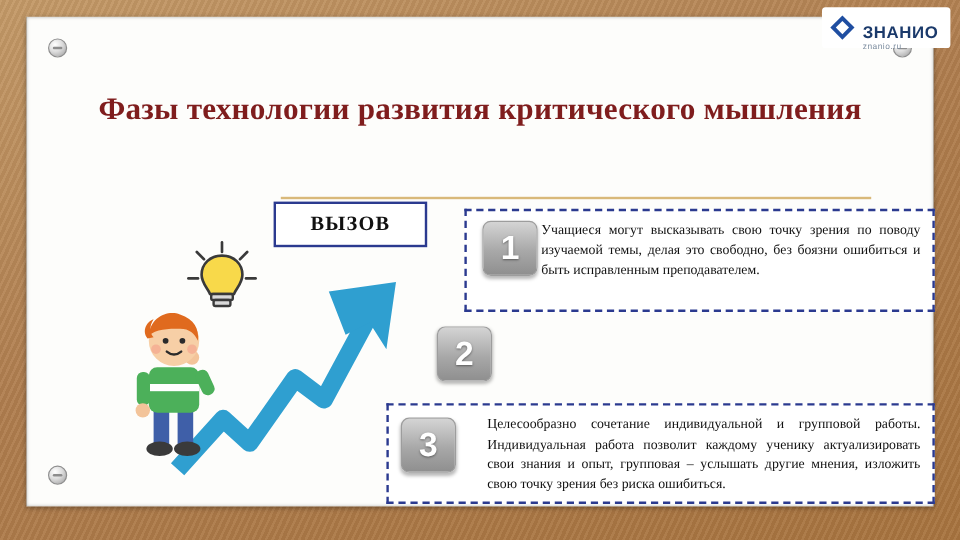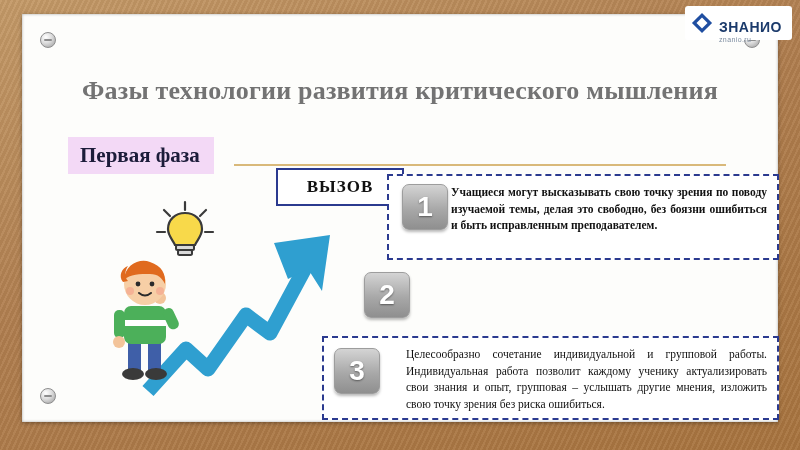--- a/index.html
+++ b/index.html
@@ -100,21 +100,21 @@
   
   .title {
     position: absolute;
     left: 0;
     top: 62px;
     width: 100%;
     text-align: center;
     font-family: "Liberation Serif", serif;
     font-weight: bold;
     font-size: 26px;
-    color: #737373;
+    color: #7f1d1d;
     letter-spacing: 0.2px;
   }
 
   
   .phase {
     position: absolute;
     left: 46px;
     top: 123px;
     background: #f3d9f6;
     padding: 6px 14px 6px 12px;
@@ -144,37 +144,36 @@
     background: #ffffff;
     display: flex;
     align-items: center;
     justify-content: center;
     font-family: "Liberation Serif", serif;
     font-weight: bold;
     font-size: 17px;
     color: #111;
     letter-spacing: 1px;
     box-sizing: border-box;
-    margin-left: 48px;
   }
 
   
   .note {
     position: absolute;
     border: 2px dashed #2b3a8f;
     background: #ffffff;
     box-sizing: border-box;
     font-family: "Liberation Serif", serif;
     font-size: 11.5px;
     line-height: 1.45;
     color: #111;
     text-align: justify;
   }
   .note p { margin: 0; }
-  .note-1 { left: 365px; top: 160px;  width: 392px; height: 86px;  padding: 8px 10px 8px 62px; font-weight: bold; }
+  .note-1 { left: 365px; top: 160px;  width: 392px; height: 86px;  padding: 8px 10px 8px 62px; }
   .note-2 { left: 330px; top: 252px;  width: 427px; height: 62px;  padding: 7px 10px 7px 72px; }
   .note-3 { left: 300px; top: 322px;  width: 457px; height: 84px;  padding: 8px 10px 8px 82px; }
 
   
   .badge {
     position: absolute;
     width: 46px;
     height: 46px;
     border-radius: 7px;
     background: linear-gradient(180deg, #d4d4d4 0%, #a8a8a8 55%, #8f8f8f 100%);
@@ -210,21 +209,20 @@
 
   <div class="board">
 
     <div class="screw tl"></div>
     <div class="screw tr"></div>
     <div class="screw bl"></div>
     <div class="screw br"></div>
 
     <div class="title">Фазы технологии развития критического мышления</div>
 
-    <div class="phase">Первая фаза</div>
     <div class="phase-rule"></div>
 
     <div class="challenge">ВЫЗОВ</div>
 
     <div class="bulb">
       <svg width="62" height="62" viewBox="0 0 62 62">
         <g stroke="#3a3a3a" stroke-width="2.2" stroke-linecap="round">
           <line x1="31" y1="2" x2="31" y2="10"></line>
           <line x1="10" y1="10" x2="16" y2="16"></line>
           <line x1="52" y1="10" x2="46" y2="16"></line>

